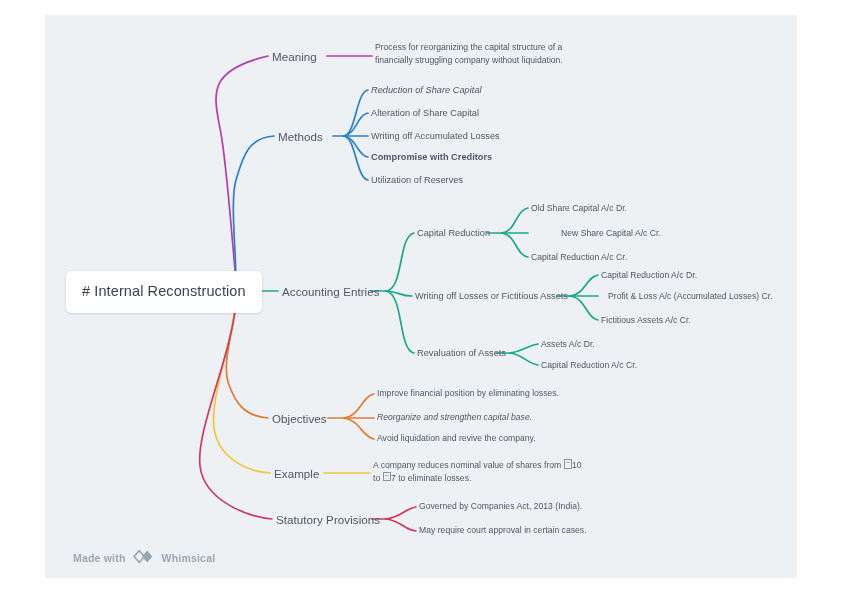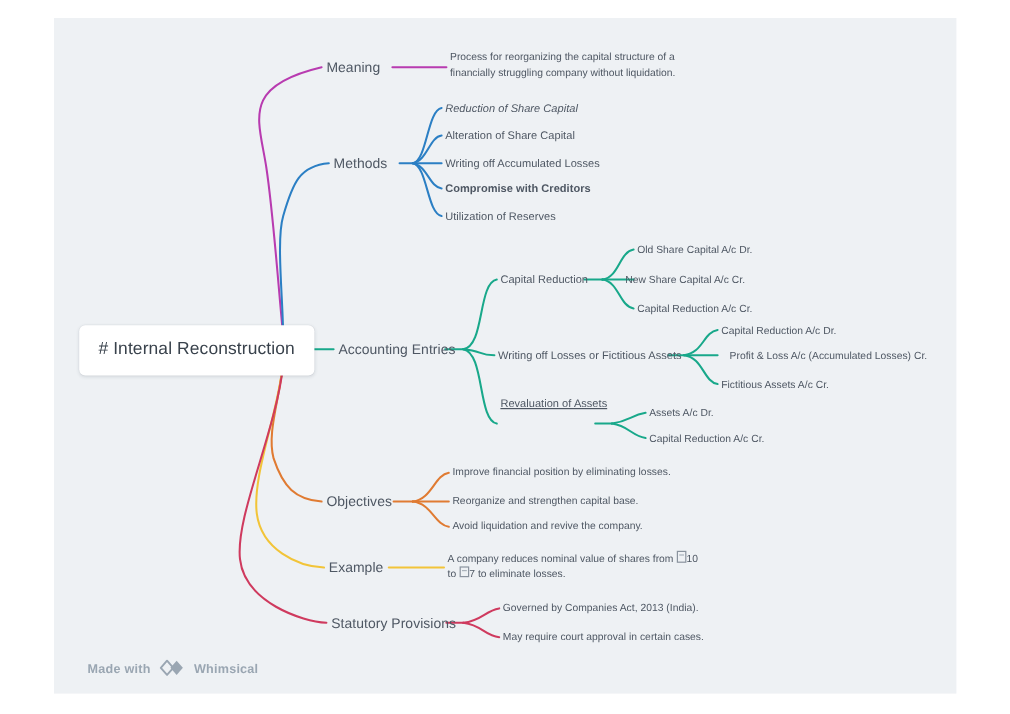--- a/index.html
+++ b/index.html
@@ -173,35 +173,35 @@
   <div class="node leaf" style="left:371px; top:84px;font-style:italic;">Reduction of Share Capital</div>
   <div class="node leaf" style="left:371px; top:107px;">Alteration of Share Capital</div>
   <div class="node leaf" style="left:371px; top:130px;">Writing off Accumulated Losses</div>
   <div class="node leaf" style="left:371px; top:151px;font-weight:bold;">Compromise with Creditors</div>
   <div class="node leaf" style="left:371px; top:174px;">Utilization of Reserves</div>
 
   <div class="node branch" style="left:282px; top:284px;">Accounting Entries</div>
 
   <div class="node leaf" style="left:417px; top:227px;">Capital Reduction</div>
   <div class="node leaf2" style="left:531px; top:203px;">Old Share Capital A/c Dr.</div>
-  <div class="node leaf2" style="left:521px; top:228px;">New Share Capital A/c Cr.</div>
+  <div class="node leaf2" style="left:561px; top:228px;">New Share Capital A/c Cr.</div>
   <div class="node leaf2" style="left:531px; top:252px;">Capital Reduction A/c Cr.</div>
 
   <div class="node leaf" style="left:415px; top:290px;">Writing off Losses or Fictitious Assets</div>
   <div class="node leaf2" style="left:601px; top:270px;">Capital Reduction A/c Dr.</div>
   <div class="node leaf2" style="left:601px; top:291px;padding-left:7px;">Profit &amp; Loss A/c (Accumulated Losses) Cr.</div>
   <div class="node leaf2" style="left:601px; top:315px;">Fictitious Assets A/c Cr.</div>
 
-  <div class="node leaf" style="left:417px; top:330px;text-decoration:underline;">Revaluation of Assets</div>
+  <div class="node leaf" style="left:417px; top:347px;">Revaluation of Assets</div>
   <div class="node leaf2" style="left:541px; top:339px;">Assets A/c Dr.</div>
   <div class="node leaf2" style="left:541px; top:360px;">Capital Reduction A/c Cr.</div>
 
   <div class="node branch" style="left:272px; top:411px;">Objectives</div>
   <div class="node leaf2" style="left:377px; top:388px;">Improve financial position by eliminating losses.</div>
-  <div class="node leaf2" style="left:377px; top:412px;">Reorganize and strengthen capital base.</div>
+  <div class="node leaf2" style="left:377px; top:412px;font-style:italic;">Reorganize and strengthen capital base.</div>
   <div class="node leaf2" style="left:377px; top:433px;">Avoid liquidation and revive the company.</div>
 
   <div class="node branch" style="left:274px; top:466px;">
     <span>Example</span>
   </div>
   <div class="node para" style="left:373px; top:459px; width:210px;"><span>A company reduces nominal value of shares from </span><span class="tofu"></span><span>10 to </span><span class="tofu"></span><span>7 to eliminate losses.</span></div>
 
   <div class="node branch" style="left:276px; top:512px;">Statutory Provisions</div>
   <div class="node leaf2" style="left:419px; top:501px;">Governed by Companies Act, 2013 (India).</div>
   <div class="node leaf2" style="left:419px; top:525px;">May require court approval in certain cases.</div>

